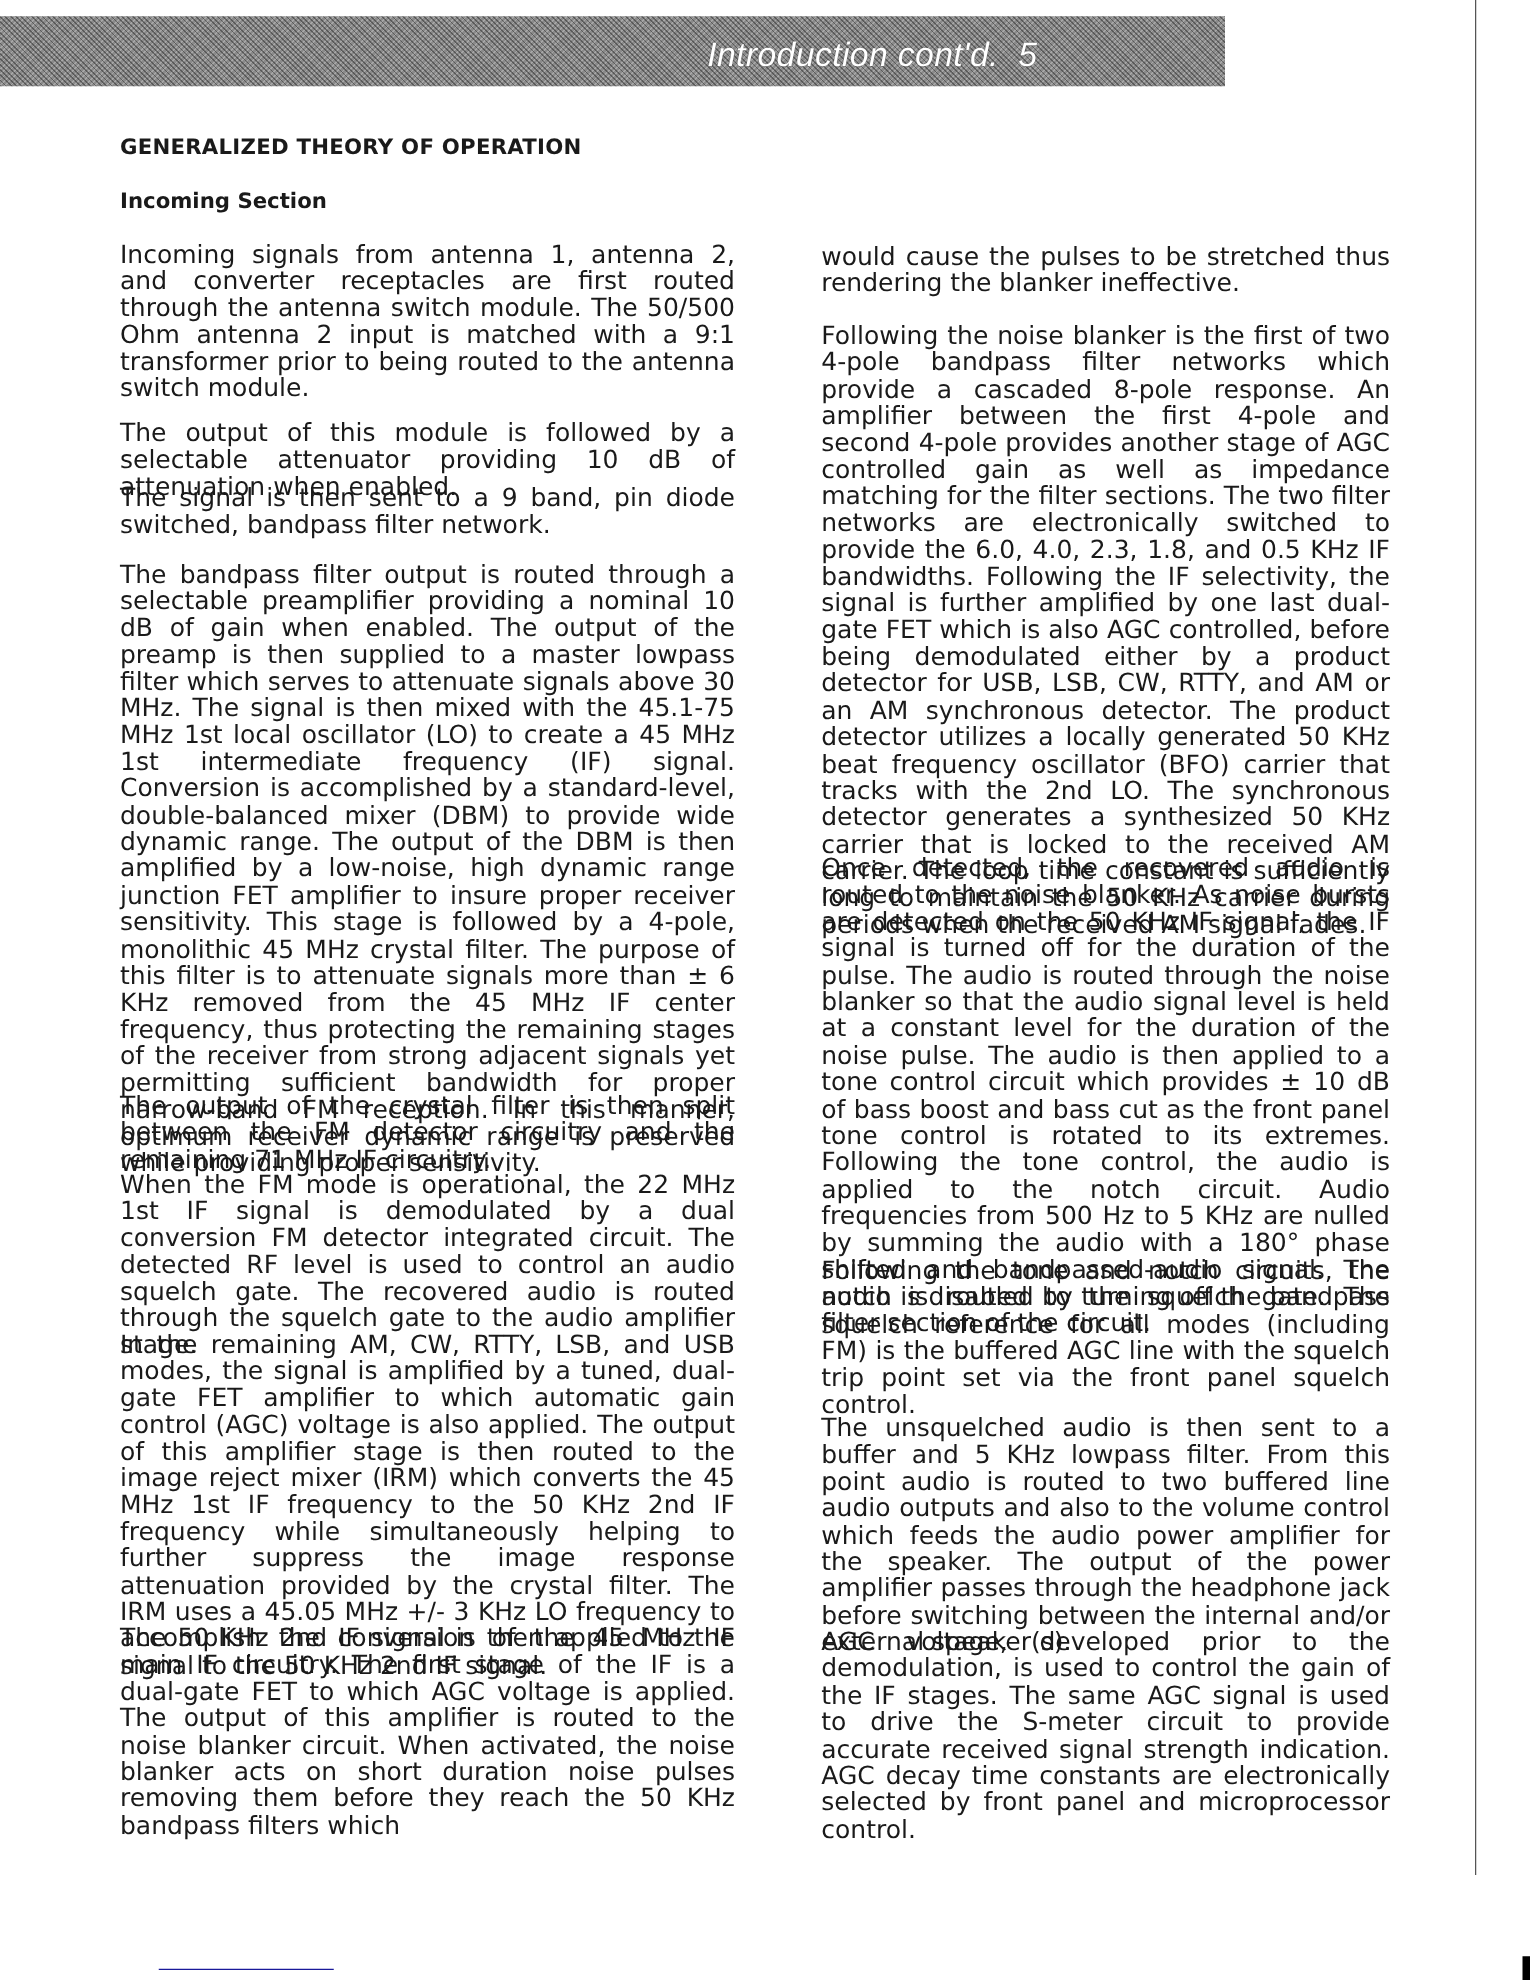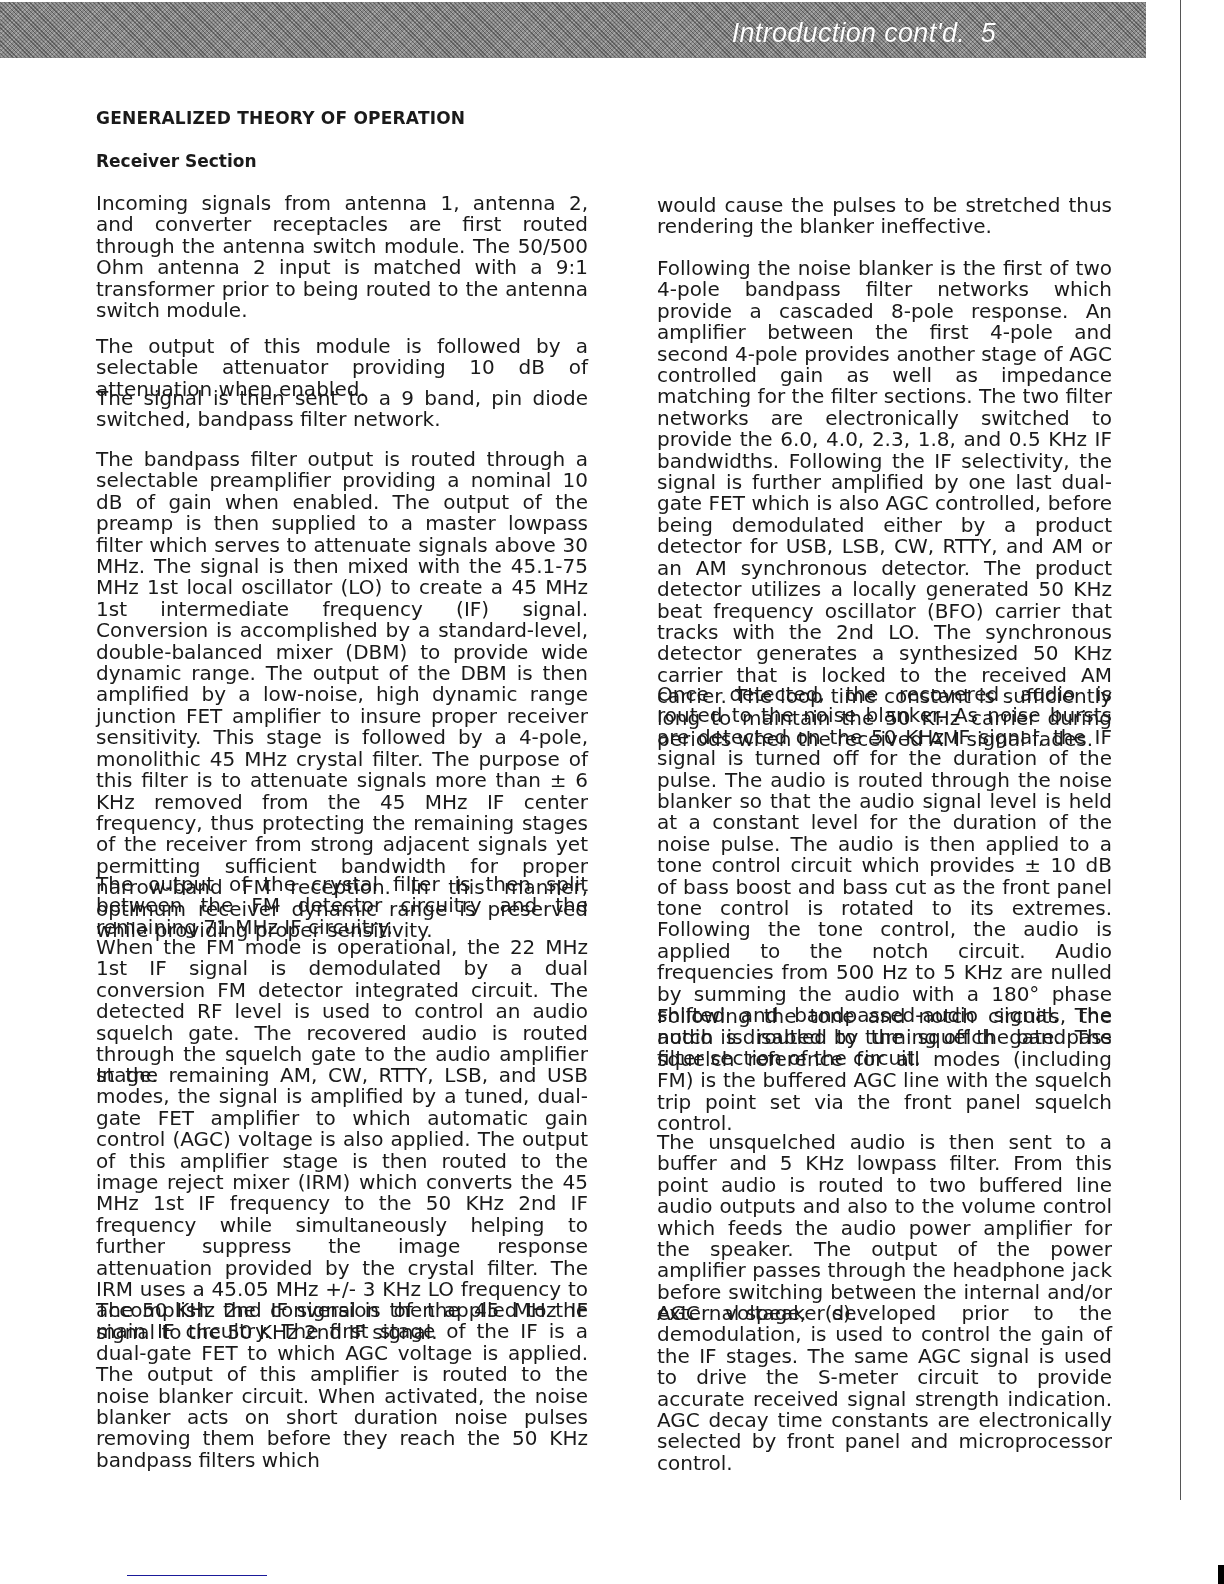--- a/index.html
+++ b/index.html
@@ -1,21 +1,21 @@
 <!DOCTYPE html>
 <html><head>
 <meta charset="utf-8">
 <style>
   html, body { margin: 0; padding: 0; background: #ffffff; }
   body {
     width: 1224px; height: 1584px; position: relative; overflow: hidden;
     font-family: "DejaVu Sans", sans-serif; color: #1a1a1a;
   }
   .header-bar {
-    position: absolute; left: 0; top: 2px; width: 1146px; height: 56px;
+    position: absolute; left: 0; top: 13px; width: 980px; height: 56px;
     background-color: #8a8a8a;
     background-image:
       repeating-linear-gradient(45deg, rgba(0,0,0,0.35) 0 1px, transparent 1px 3px),
       repeating-linear-gradient(-45deg, rgba(255,255,255,0.25) 0 1px, transparent 1px 3px);
   }
   .header-title {
     position: absolute; right: 150px; top: 16px;
     font-family: "Liberation Sans", sans-serif; font-style: italic;
     font-size: 27px; color: #ffffff; letter-spacing: 0.3px;
     text-shadow: 0 0 1px #444;
@@ -43,21 +43,21 @@
 <body>
 
 <div class="header-bar">
   <div class="header-title">
     <span>Introduction cont'd.</span>&nbsp;&nbsp;<span>5</span>
   </div>
 </div>
 <div class="right-rule"></div>
 
 <div class="heading-main">GENERALIZED THEORY OF OPERATION</div>
-<div class="heading-sub">Receiver Section</div>
+<div class="heading-sub">Incoming Section</div>
 
 <p class="para" style="left:96px; top:193px; width:492px;">Incoming signals from antenna 1, antenna 2, and converter receptacles are first routed through the antenna switch module. The 50/500 Ohm antenna 2 input is matched with a 9:1 transformer prior to being routed to the antenna switch module.</p>
 <p class="para" style="left:96px; top:336px; width:492px;">The output of this module is followed by a selectable attenuator providing 10 dB of attenuation when enabled.</p>
 <p class="para" style="left:96px; top:388px; width:492px;">The signal is then sent to a 9 band, pin diode switched, bandpass filter network.</p>
 <p class="para" style="left:96px; top:449px; width:492px;">The bandpass filter output is routed through a selectable preamplifier providing a nominal 10 dB of gain when enabled. The output of the preamp is then supplied to a master lowpass filter which serves to attenuate signals above 30 MHz. The signal is then mixed with the 45.1-75 MHz 1st local oscillator (LO) to create a 45 MHz 1st intermediate frequency (IF) signal. Conversion is accomplished by a standard-level, double-balanced mixer (DBM) to provide wide dynamic range. The output of the DBM is then amplified by a low-noise, high dynamic range junction FET amplifier to insure proper receiver sensitivity. This stage is followed by a 4-pole, monolithic 45 MHz crystal filter. The purpose of this filter is to attenuate signals more than ± 6 KHz removed from the 45 MHz IF center frequency, thus protecting the remaining stages of the receiver from strong adjacent signals yet permitting sufficient bandwidth for proper narrow-band FM reception. In this manner, optimum receiver dynamic range is preserved while providing proper sensitivity.</p>
 <p class="para" style="left:96px; top:874px; width:492px;">The output of the crystal filter is then split between the FM detector circuitry and the remaining 71 MHz IF circuitry.</p>
 <p class="para" style="left:96px; top:937px; width:492px;">When the FM mode is operational, the 22 MHz 1st IF signal is demodulated by a dual conversion FM detector integrated circuit. The detected RF level is used to control an audio squelch gate. The recovered audio is routed through the squelch gate to the audio amplifier stage.</p>
 <p class="para" style="left:96px; top:1065px; width:492px;">In the remaining AM, CW, RTTY, LSB, and USB modes, the signal is amplified by a tuned, dual-gate FET amplifier to which automatic gain control (AGC) voltage is also applied. The output of this amplifier stage is then routed to the image reject mixer (IRM) which converts the 45 MHz 1st IF frequency to the 50 KHz 2nd IF frequency while simultaneously helping to further suppress the image response attenuation provided by the crystal filter. The IRM uses a 45.05 MHz +/- 3 KHz LO frequency to accomplish the conversion of the 45 MHz IF signal to the 50 KHz 2nd IF signal.</p>
 <p class="para" style="left:96px; top:1300px; width:492px;">The 50 KHz 2nd IF signal is then applied to the main IF circuitry. The first stage of the IF is a dual-gate FET to which AGC voltage is applied. The output of this amplifier is routed to the noise blanker circuit. When activated, the noise blanker acts on short duration noise pulses removing them before they reach the 50 KHz bandpass filters which</p>
 

